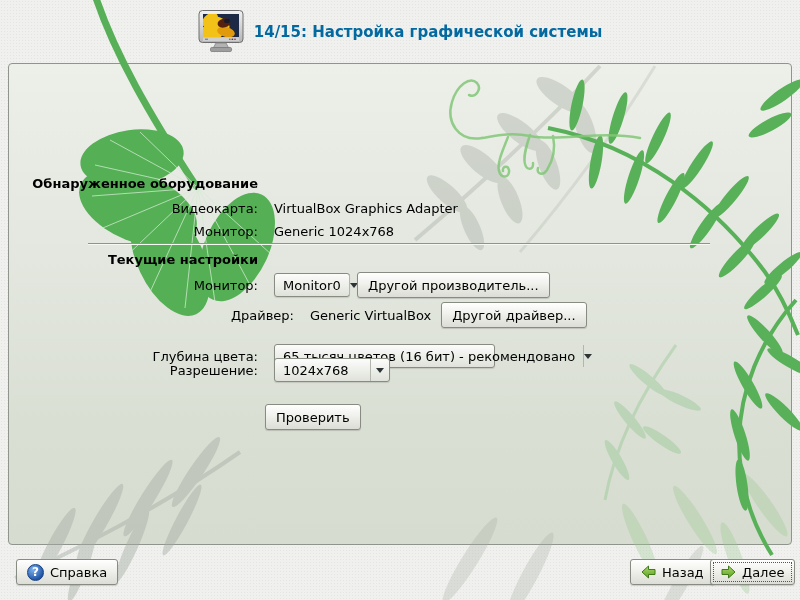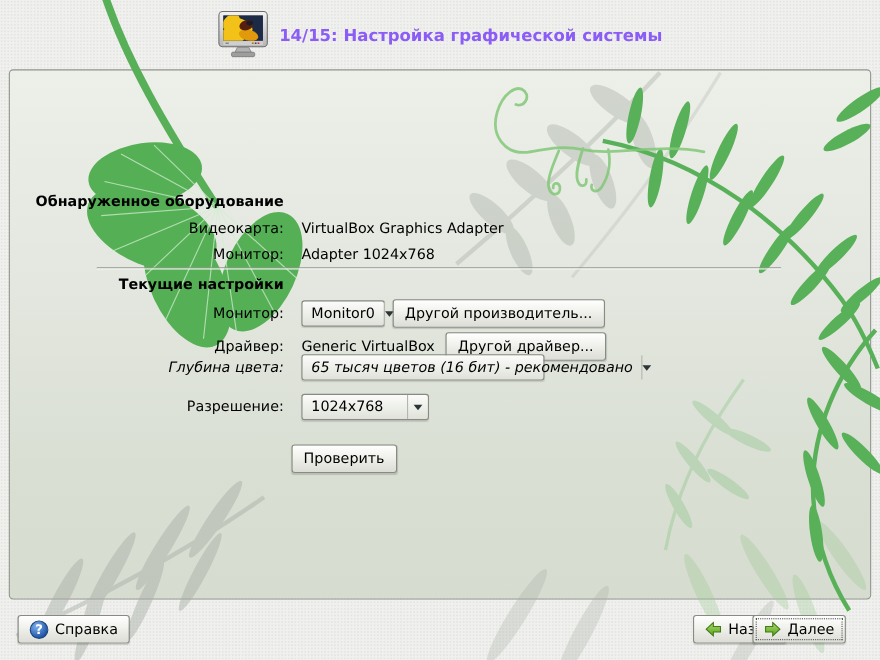--- a/index.html
+++ b/index.html
@@ -8,21 +8,21 @@
     position:relative;
     font-family:"DejaVu Sans","Liberation Sans",sans-serif;
     font-size:13px; color:#000;
     background-color:#f0f1ee;
     background-image:radial-gradient(rgba(120,125,115,0.10) 1px, transparent 1px);
     background-size:3px 3px;
   }
   
   .header { position:absolute; top:0; left:0; right:0; height:63px;
     display:flex; align-items:center; justify-content:center; gap:10px; z-index:3; }
-  .page-title { font-size:15px; font-weight:bold; color:#8b5cf6; }
+  .page-title { font-size:15px; font-weight:bold; color:#0369a1; }
   
   .panel { position:absolute; left:8px; top:63px; width:784px; height:482px;
     border:1px solid #8f948c; border-radius:4px; z-index:1;
     background:linear-gradient(180deg,#edefe9 0%, #e3e7df 40%, #dadfd4 75%, #d6dccf 100%); }
   
   .decor { position:absolute; left:0; top:0; width:800px; height:600px;
     z-index:2; pointer-events:none; }
   
   .content { position:absolute; left:8px; top:63px; width:784px; height:482px; z-index:3; }
   .row { position:absolute; left:0; width:100%; display:flex; align-items:center; }
@@ -44,21 +44,21 @@
   .combo .txt { padding:0 8px; white-space:nowrap;text-align:center; }
   .combo .arrow-box { margin-left:auto; width:19px; align-self:stretch;
     border-left:1px solid #b3b6ad; display:flex; align-items:center; justify-content:center; }
   .tri { width:0; height:0; border-left:4px solid transparent;
     border-right:4px solid transparent; border-top:5px solid #2e3436; }
   .drv-val { margin-right:10px; }
   
   .footer-btn { position:absolute; z-index:3; }
   .btn-help { left:16px; top:559px; }
   .btn-back { left:630px; top:559px; }
-  .btn-next { left:684px; top:559px; outline:1px dotted #555; outline-offset:-4px; }
+  .btn-next { left:710px; top:559px; outline:1px dotted #555; outline-offset:-4px; }
   .help-ic { width:17px; height:17px; border-radius:50%;
     background:radial-gradient(circle at 35% 30%, #7db1f0, #2256a5 72%);
     border:1px solid #16407e; color:#fff; font-weight:bold; font-size:12px;
     display:flex; align-items:center; justify-content:center; }
   .test-btn { position:absolute; left:257px; top:341px; }
 </style>
 </head>
 <body>
 
 <div class="panel"></div>
@@ -217,47 +217,47 @@
     <span class="lbl heading">Обнаруженное оборудование</span>
   </div>
 
   <div class="row" style="top:138px;">
     <span class="lbl">Видеокарта:</span>
     <span>VirtualBox Graphics Adapter</span>
   </div>
 
   <div class="row" style="top:161px;">
     <span class="lbl">Монитор:</span>
-    <span>Adapter 1024x768</span>
+    <span>Generic 1024x768</span>
   </div>
 
   <div class="sep"></div>
 
   <div class="row" style="top:189px;">
     <span class="lbl heading">Текущие настройки</span>
   </div>
 
   <div class="row" style="top:209px; height:26px;">
     <span class="lbl">Монитор:</span>
     <div class="combo" style="width:76px;">
       <span class="txt">Monitor0</span>
       <span class="arrow-box">
           <span class="tri"></span>
         </span>
     </div>
     <button class="btn" style="margin-left:7px;">Другой производитель...</button>
   </div>
 
-  <div class="row" style="top:239px; height:26px;">
+  <div class="row" style="top:239px; height:26px;padding-left:36px;">
     <span class="lbl">Драйвер:</span>
     <span class="drv-val">Generic VirtualBox</span>
     <button class="btn">Другой драйвер...</button>
   </div>
 
-  <div class="row" style="top:259px; height:24px;font-style:italic;">
+  <div class="row" style="top:281px; height:24px;">
     <span class="lbl">Глубина цвета:</span>
     <div class="combo" style="width:221px;">
       <span class="txt">65 тысяч цветов (16 бит) - рекомендовано</span>
       <span class="arrow-box">
           <span class="tri"></span>
         </span>
     </div>
   </div>
 
   <div class="row" style="top:295px; height:24px;">

